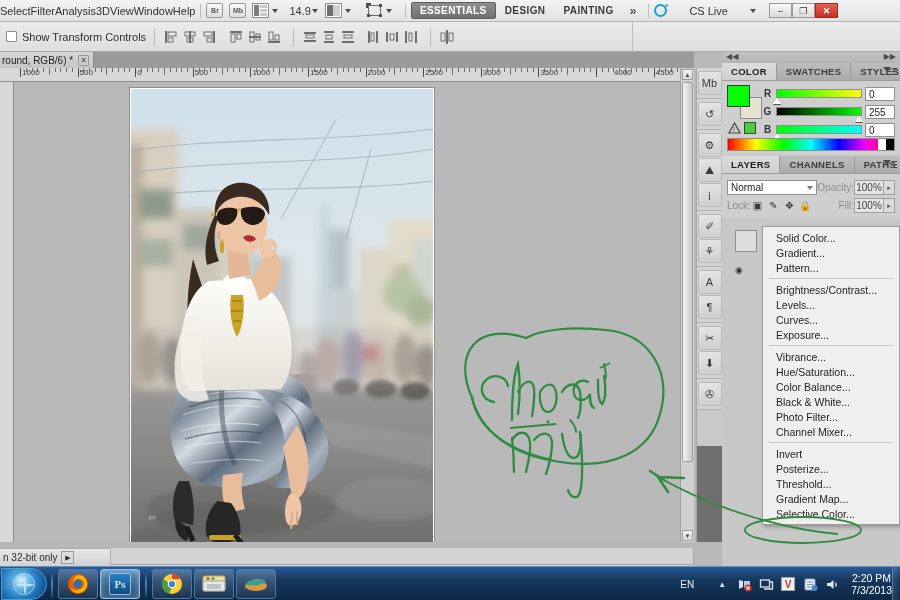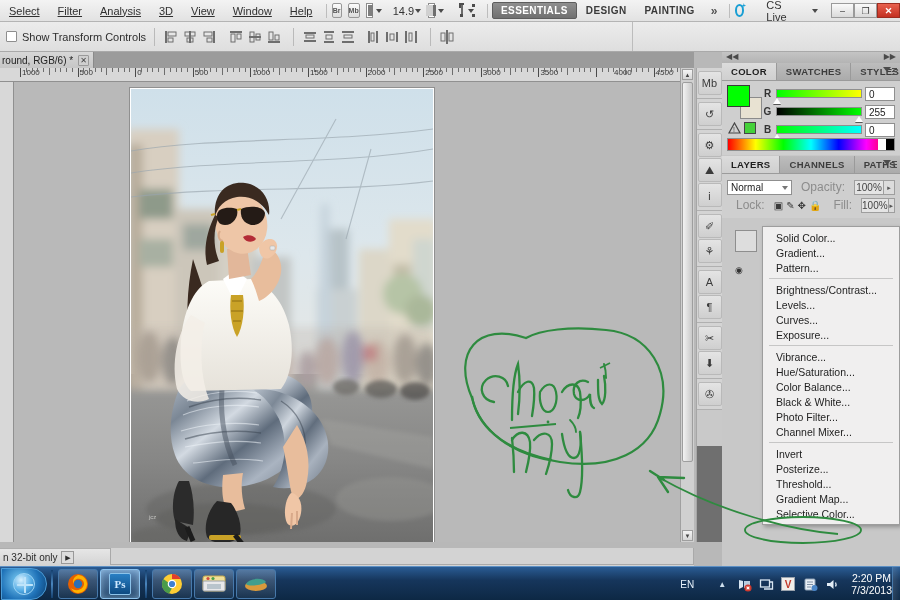--- a/index.html
+++ b/index.html
@@ -14,23 +14,22 @@
   .app { position:absolute; left:0; top:0; width:900px; height:600px; }
 
   
   .menubar{
     position:absolute; left:0; top:0; width:900px; height:22px;
     background:linear-gradient(#f3f3f3,#e2e2e2);
     border-bottom:1px solid #b4b4b4;
     display:flex; align-items:center;
   }
   .menu-item{
-    padding:3px 9px; font-size:11px; color:#303030; cursor:default;
+    padding:3px 0; font-size:11px; color:#303030; cursor:default;
     white-space:nowrap;
-    text-decoration:underline;
   }
   .mb-sep{ width:1px; height:14px; background:#bdbdbd; margin:0 5px; }
   .sq-btn{
     width:17px;height:15px;border:1px solid #989898;border-radius:2px;
     background:linear-gradient(#fcfcfc,#dcdcdc);
     display:flex;align-items:center;justify-content:center;
     font-size:7px; color:#555; font-weight:bold; margin-right:6px;
   }
   .ic-arrange{
     width:17px;height:15px;border:1px solid #8d8d8d;background:#fff;
@@ -252,21 +251,21 @@
   .spec-bw{position:absolute;right:0;top:0;width:16px;height:100%;background:linear-gradient(90deg,#fff 50%,#000 50%);}
 
   
   .lrow{display:flex;align-items:center;height:16px;margin:2px 0;}
   .blendsel{
     flex:1;height:15px;border:1px solid #8f8f8f;background:#fff;font-size:10px;
     color:#222;padding-left:3px;line-height:14px;position:relative;
   }
   .blendsel .dd{position:absolute;right:3px;top:5px;width:0;height:0;
     border-left:3px solid transparent;border-right:3px solid transparent;border-top:4px solid #777;}
-  .dimlabel{font-size:12px;color:#8c8c8c;margin:0 9px;}
+  .dimlabel{font-size:10px;color:#8c8c8c;margin:0 0;}
   .numbox{
     width:30px;height:15px;border:1px solid #9e9e9e;background:#e4e4e4;
     font-size:10px;color:#444;text-align:center;line-height:14px;
   }
   .numstep{
     width:11px;height:15px;border:1px solid #9e9e9e;border-left:none;background:#dcdcdc;
     font-size:7px;text-align:center;line-height:14px;color:#555;
   }
   .lockic{width:13px;height:13px;margin-right:3px;display:flex;align-items:center;justify-content:center;font-size:10px;color:#3a3a3a;}
 

